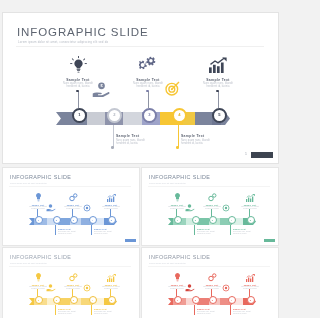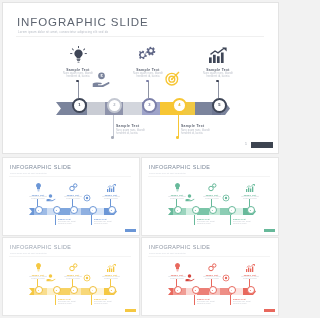--- a/index.html
+++ b/index.html
@@ -3,21 +3,21 @@
 <meta charset="utf-8">
 <style>
   html,body{margin:0;padding:0;}
   body{
     width:281px;height:318px;
     background:#f2f2f2;
     font-family:"Liberation Sans", sans-serif;
     overflow:hidden;
     position:relative;
   }
-  .stage{position:absolute;inset:0;}
+  .stage{position:absolute;inset:0;margin-top:10px;}
 
   
   .main-slide{
     position:absolute;left:3px;top:3px;width:275px;height:150px;
     background:#ffffff;
     box-shadow:0 0 0 1px #e3e3e3;
     overflow:hidden;
   }
   .slide-title{
     position:absolute;left:14px;top:13px;

